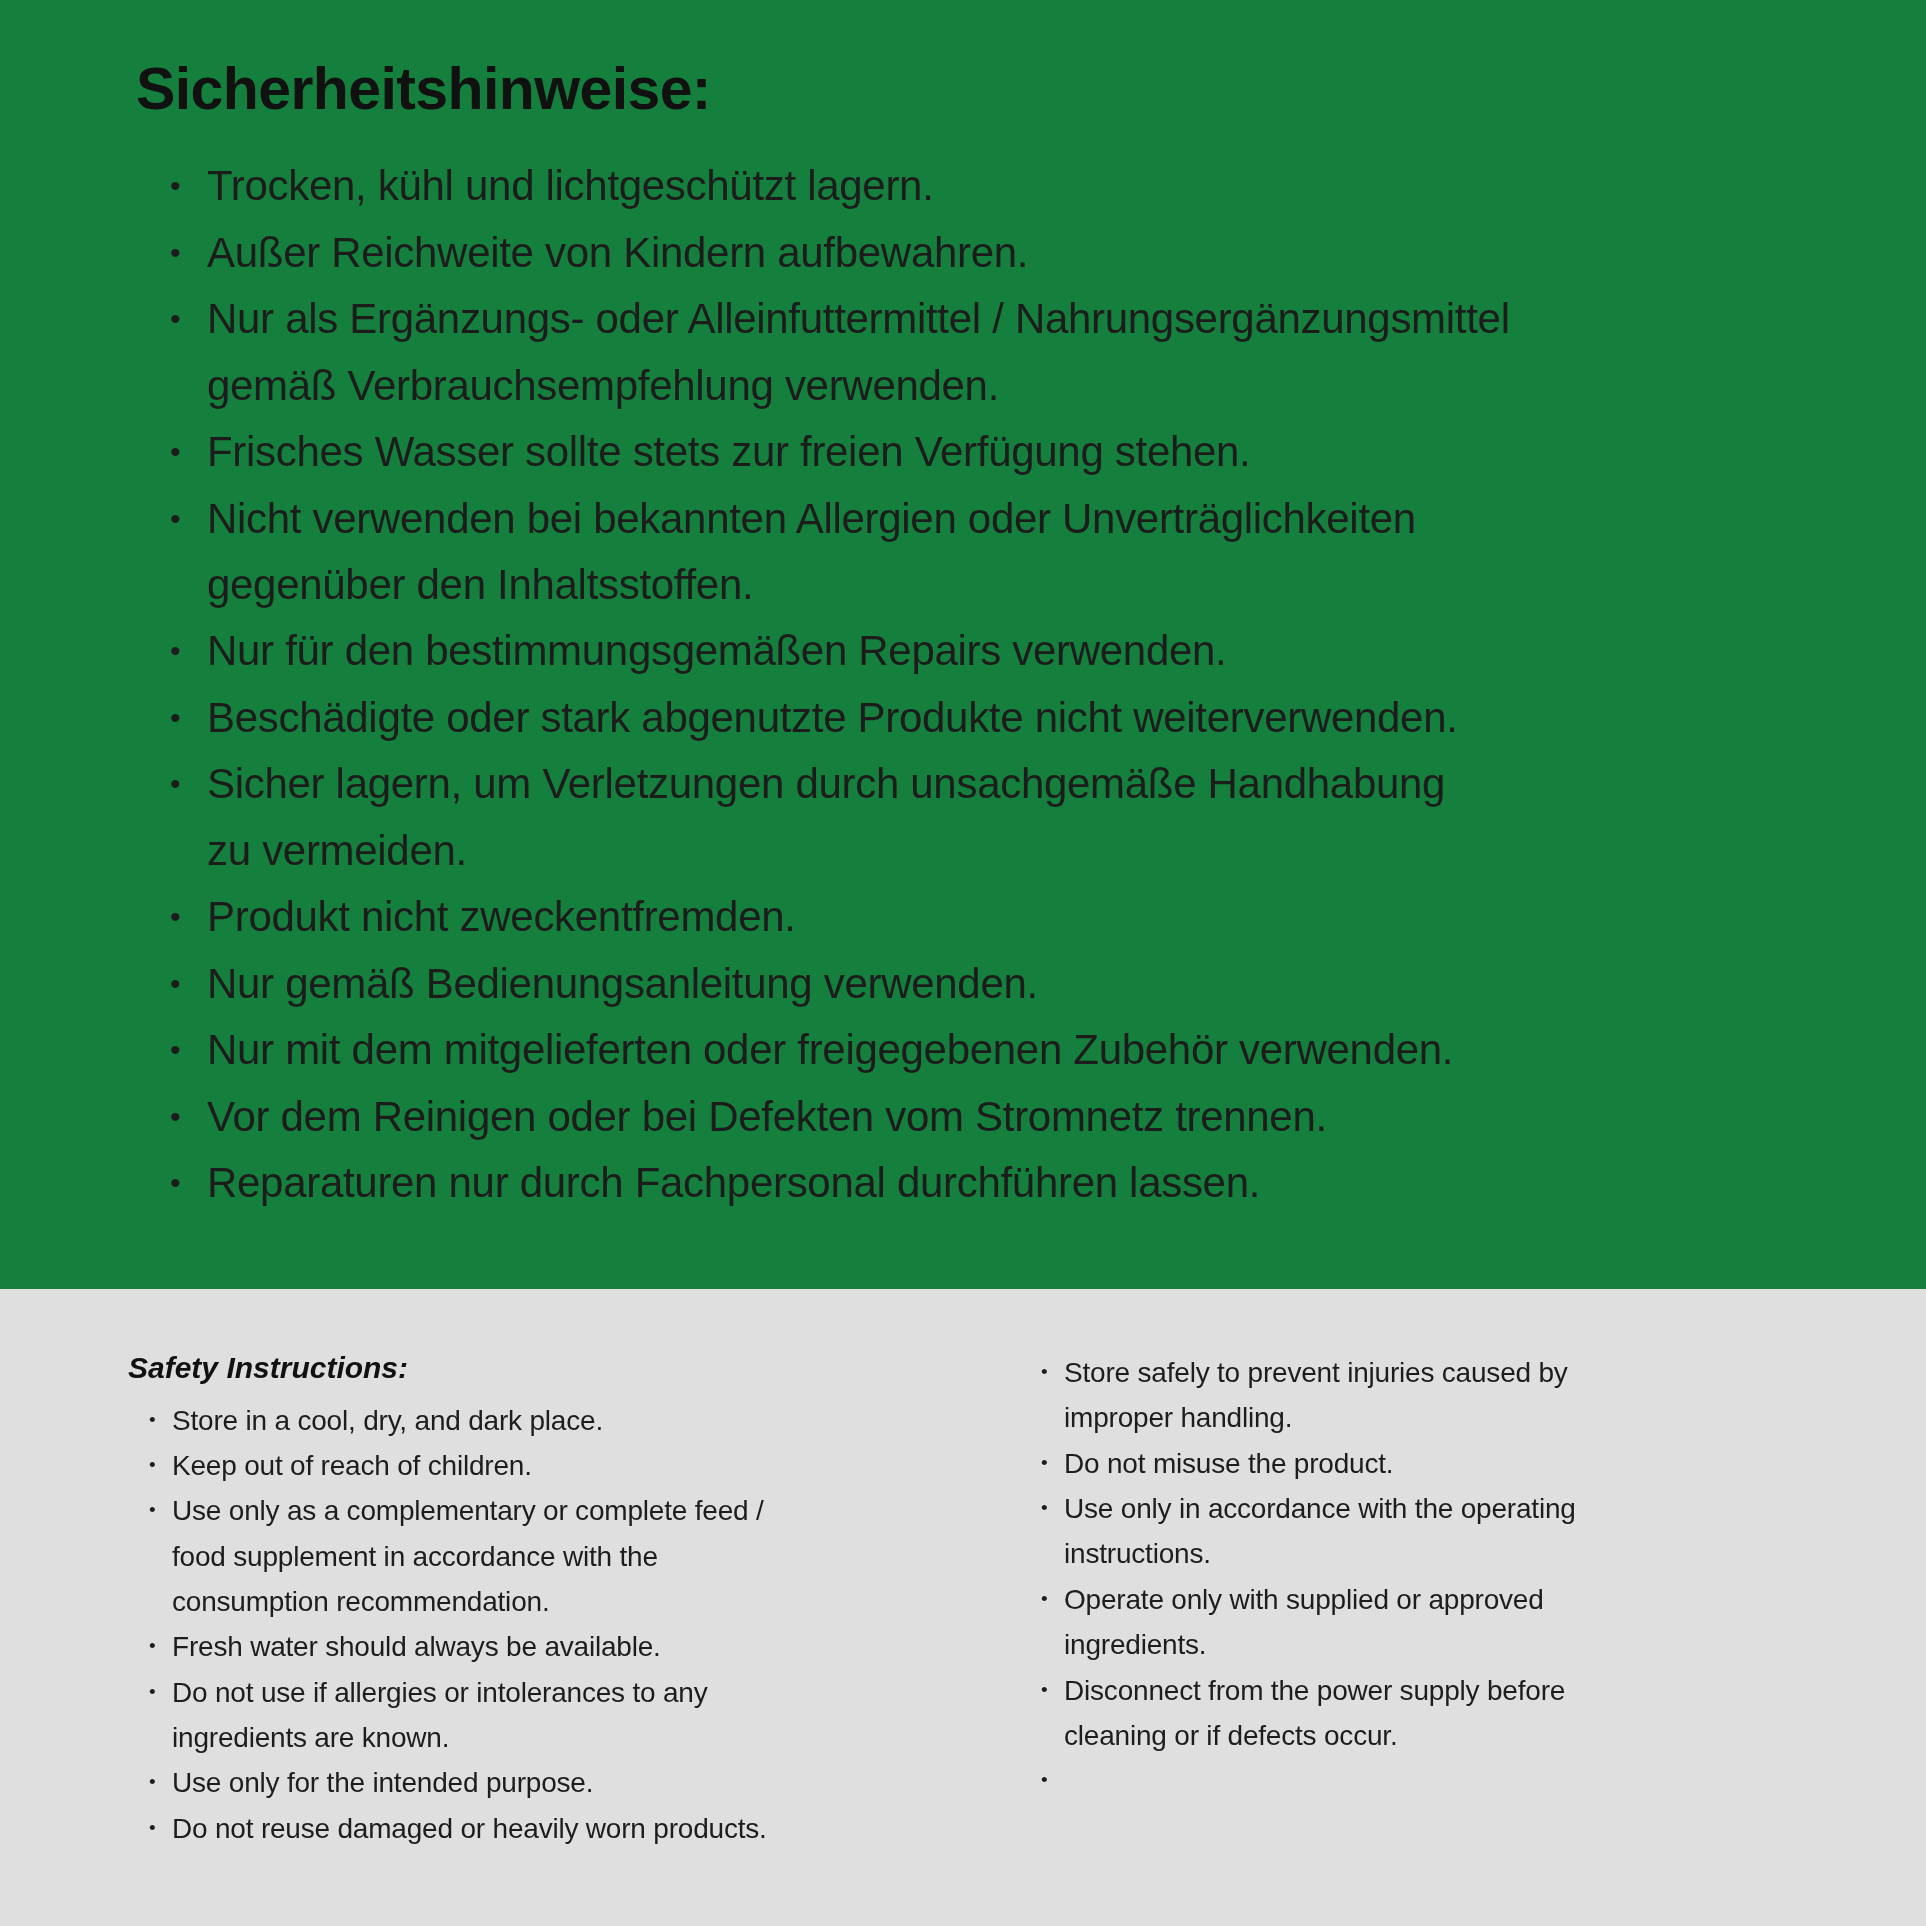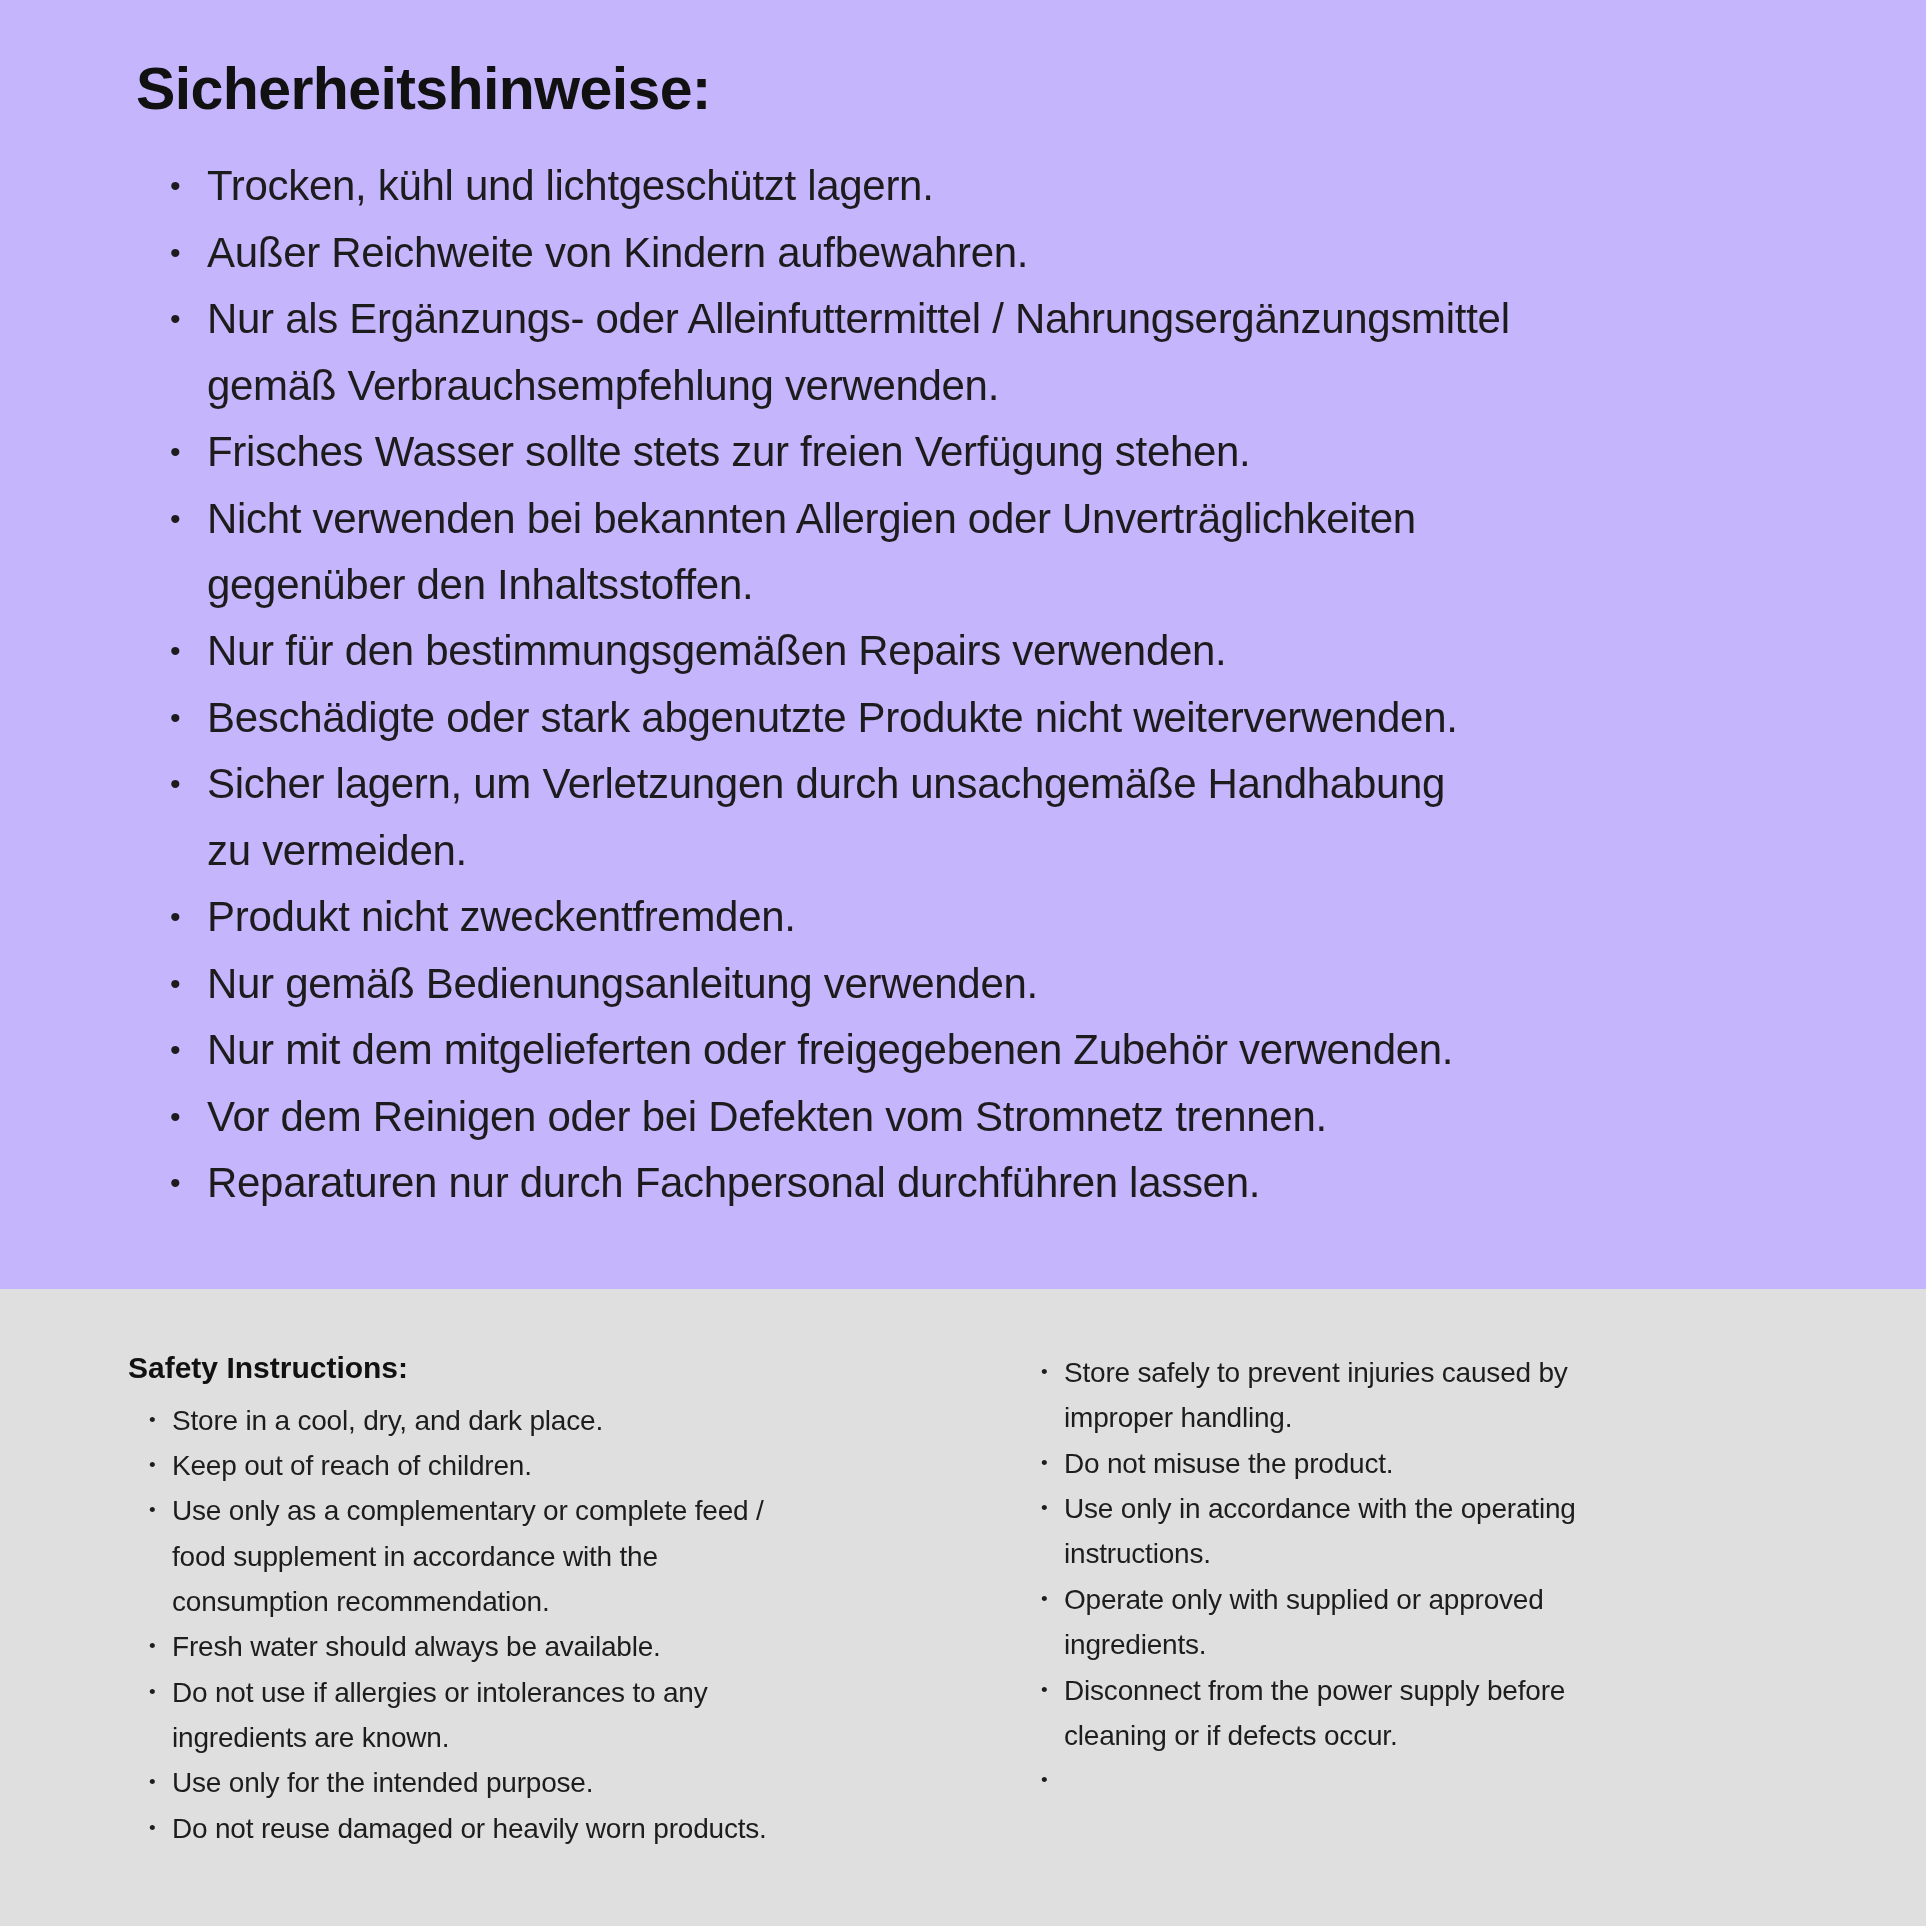--- a/index.html
+++ b/index.html
@@ -4,21 +4,21 @@
 <style>
   html, body {
     margin: 0;
     padding: 0;
     background: #ffffff;
   }
   .page {
     position: relative;
     width: 1926px;
     height: 1926px;
-    background: #c4b5fd;
+    background: #15803d;
     font-family: "Liberation Sans", "DejaVu Sans", sans-serif;
     color: #1c1c1c;
     overflow: hidden;
   }
 
   
   .german {
     padding: 56px 51px 0 136px;
   }
   .german-title {
@@ -74,20 +74,21 @@
   .col-right {
     flex: 1 1 auto;
     max-width: 822px;
   }
   .english-title {
     margin: 0 0 11.6px 0;
     font-size: 30px;
     line-height: 1.2;
     font-weight: bold;
     color: #111111;
+    font-style: italic;
   }
   .panel ul.bullet-list {
     padding-left: 21px;
     font-size: 28px;
     line-height: 1.62;
     letter-spacing: -0.2px;
   }
   .panel .bullet {
     flex: 0 0 23px;
     width: 23px;

